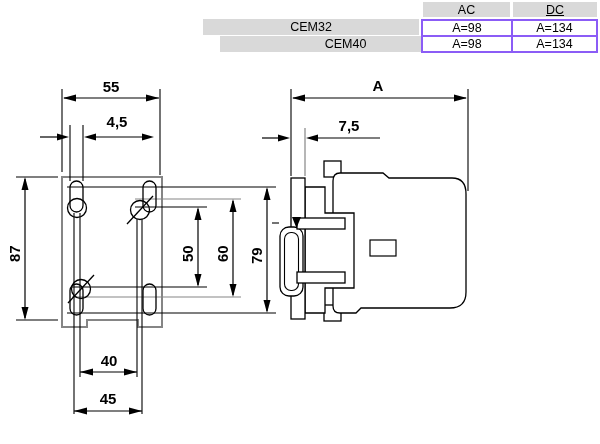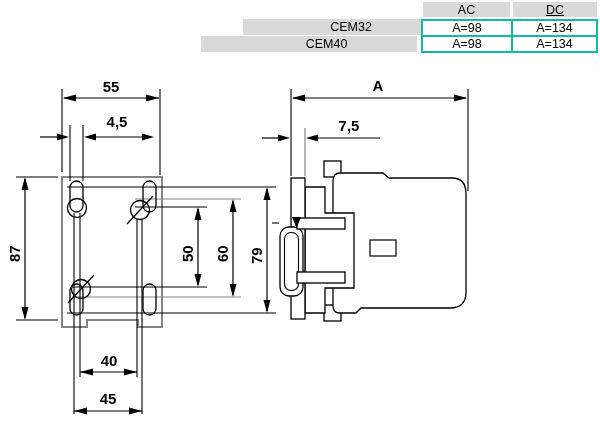--- a/index.html
+++ b/index.html
@@ -1,35 +1,35 @@
 <!DOCTYPE html>
 <html><head>
 <meta charset="utf-8">
 <style>
   html,body{margin:0;padding:0;background:#fff;}
   .stage{position:relative;width:600px;height:444px;background:#ffffff;overflow:hidden;
          font-family:"Liberation Sans",sans-serif;}
   .cell{position:absolute;display:flex;align-items:center;justify-content:center;
         font-size:12.5px;color:#000;box-sizing:border-box;white-space:nowrap;}
   .gray{background:#d9d9d9;}
-  .val{background:#ffffff;border:2px solid #14b8a6;}
+  .val{background:#ffffff;border:2px solid #8b5cf6;}
   svg{position:absolute;left:0;top:0;}
   svg text{font-family:"Liberation Sans",sans-serif;font-size:15px;font-weight:bold;fill:#000;}
 </style>
 </head>
 <body>
 
 <div class="stage">
 
   <div>
     <div class="cell gray" style="left:423px;top:2px;width:87px;height:15px;">AC</div>
     <div class="cell gray" style="left:513px;top:2px;width:84px;height:15px;text-decoration:underline;">DC</div>
 
-    <div class="cell gray" style="left:203px;top:19px;width:216px;height:16px;margin-left:40px;">CEM32</div>
-    <div class="cell gray" style="left:201px;top:36px;width:216px;height:16px;padding-left:35px;">CEM40</div>
+    <div class="cell gray" style="left:203px;top:19px;width:216px;height:16px;">CEM32</div>
+    <div class="cell gray" style="left:220px;top:36px;width:216px;height:16px;padding-left:35px;">CEM40</div>
 
     <div class="cell val" style="left:421px;top:19px;width:92px;height:18px;">A=98</div>
     <div class="cell val" style="left:511px;top:19px;width:87px;height:18px;">A=134</div>
     <div class="cell val" style="left:421px;top:35px;width:92px;height:18px;">A=98</div>
     <div class="cell val" style="left:511px;top:35px;width:87px;height:18px;">A=134</div>
   </div>
 
   <svg width="600" height="444" viewBox="0 0 600 444">
 
     <g>

